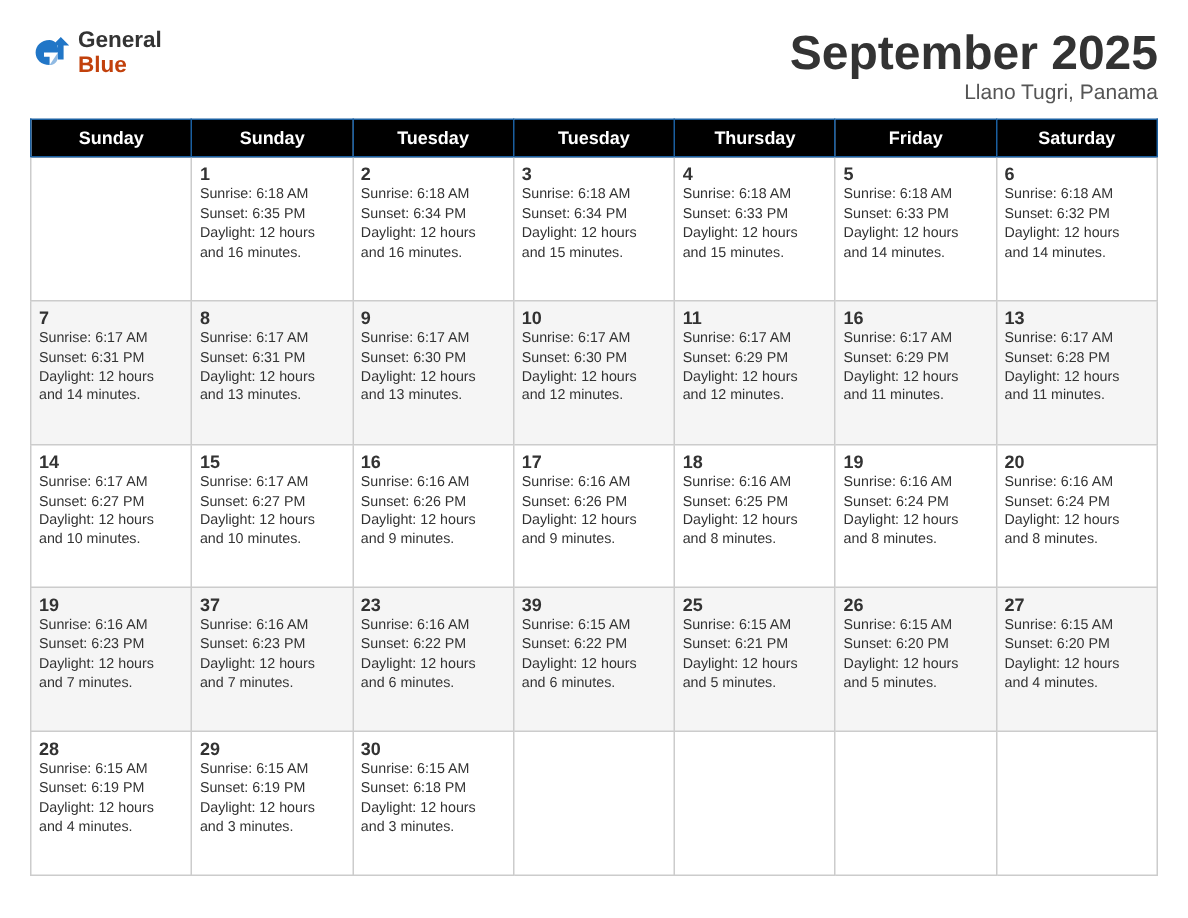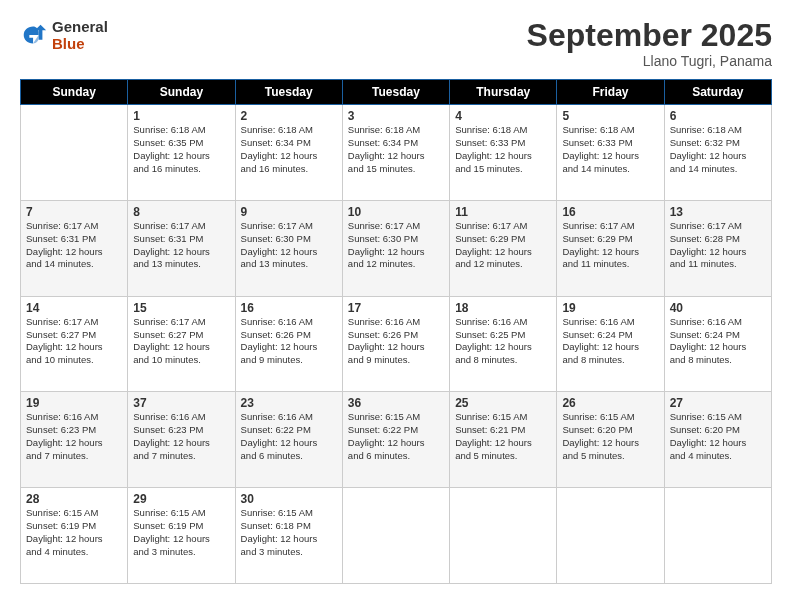--- a/index.html
+++ b/index.html
@@ -253,21 +253,21 @@
 and 8 minutes.</div>
           </td>
           <td>
             <span class="day-number">19</span>
             <div class="day-info" style="white-space: pre-line;">Sunrise: 6:16 AM
 Sunset: 6:24 PM
 Daylight: 12 hours
 and 8 minutes.</div>
           </td>
           <td>
-            <span class="day-number">40</span>
+            <span class="day-number">20</span>
             <div class="day-info" style="white-space: pre-line;">Sunrise: 6:16 AM
 Sunset: 6:24 PM
 Daylight: 12 hours
 and 8 minutes.</div>
           </td>
         </tr>
         <tr>
           <td>
             <span class="day-number">19</span>
             <div class="day-info" style="white-space: pre-line;">Sunrise: 6:16 AM
@@ -283,21 +283,21 @@
 and 7 minutes.</div>
           </td>
           <td>
             <span class="day-number">23</span>
             <div class="day-info" style="white-space: pre-line;">Sunrise: 6:16 AM
 Sunset: 6:22 PM
 Daylight: 12 hours
 and 6 minutes.</div>
           </td>
           <td>
-            <span class="day-number">36</span>
+            <span class="day-number">39</span>
             <div class="day-info" style="white-space: pre-line;">Sunrise: 6:15 AM
 Sunset: 6:22 PM
 Daylight: 12 hours
 and 6 minutes.</div>
           </td>
           <td>
             <span class="day-number">25</span>
             <div class="day-info" style="white-space: pre-line;">Sunrise: 6:15 AM
 Sunset: 6:21 PM
 Daylight: 12 hours

